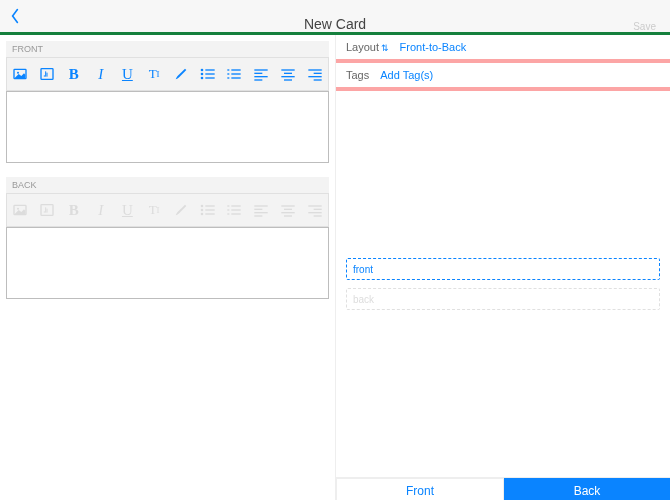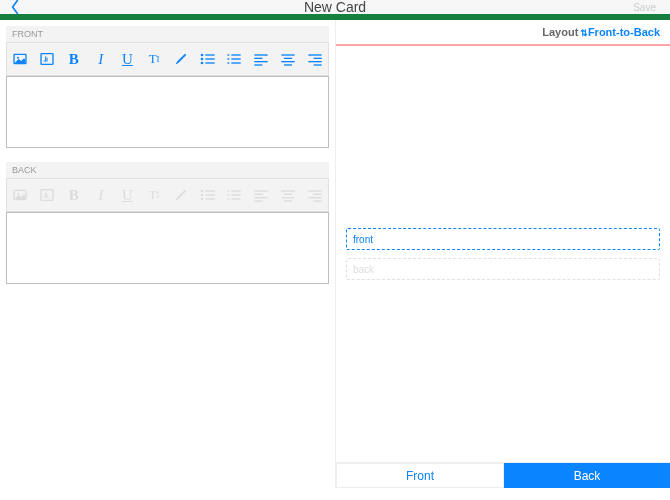--- a/index.html
+++ b/index.html
@@ -4,25 +4,25 @@
 <style>
 * { box-sizing: border-box; margin: 0; padding: 0; }
 body {
   width: 670px; height: 500px;
   font-family: -apple-system, Helvetica, Arial, sans-serif;
   background: #fff;
   overflow: hidden;
   position: relative;
 }
 .topbar {
-  height: 20px;
+  height: 35px;
   background: #f7f7f7;
-  border-bottom: 6px solid #15803d;
-  display: flex;
-  align-items: center;
+  border-bottom: 3px solid #15803d;
+  display: flex;
+  align-items: flex-end;
   position: relative;
 }
 .back-chevron {
   width: 30px; height: 100%;
   display: flex; align-items: center; justify-content: center;
   color: #0a84ff;
   cursor: pointer;
 }
 .title {
   position: absolute; left: 50%; transform: translateX(-50%);
@@ -76,28 +76,27 @@
 .tool.italic { font-style: italic; font-size: 15px; font-family: Georgia, serif;}
 .tool.underline { text-decoration: underline; font-size: 15px; font-family: Georgia, serif;}
 .tool.tt { font-size: 13px; font-family: Georgia, serif; }
 .editor {
   width: 100%;
   height: 72px;
   border: 1px solid #bdbdbd;
   background: #fff;
 }
 .meta-row {
-  display: flex; justify-content: flex-end;
+  display: flex; justify-content: flex-start;
   padding: 6px 10px;
   font-size: 11px;
-  border-bottom: 2px solid #fca5a5;
-  font-weight: bold;
+  border-bottom: 4px solid #fca5a5;
 }
 .meta-label { color: #666; }
-.meta-value { color: #0a84ff; cursor: pointer; }
+.meta-value { color: #0a84ff; cursor: pointer; margin-left: 11px; }
 .sort-icon { color: #0a84ff; font-size: 9px; margin-left: 2px; }
 .right-mid {
   flex: 1;
   padding: 10px;
   display: flex;
   flex-direction: column;
   justify-content: center;
   gap: 8px;
 }
 .preview-box {
@@ -299,20 +298,24 @@
       <div class="editor"></div>
     </div>
 
   </div>
 
   <div class="right">
     <div class="meta-row">
       <span><span class="meta-label">Layout</span><span class="sort-icon">⇅</span></span>
       <span class="meta-value">Front-to-Back</span>
     </div>
+    <div class="meta-row">
+      <span class="meta-label">Tags</span>
+      <span class="meta-value">Add Tag(s)</span>
+    </div>
 
     <div class="right-mid">
       <div class="preview-box preview-front">front</div>
       <div class="preview-box preview-back">back</div>
     </div>
 
     <div class="bottom-tabs">
       <div class="tab front">Front</div>
       <div class="tab back">Back</div>
     </div>

